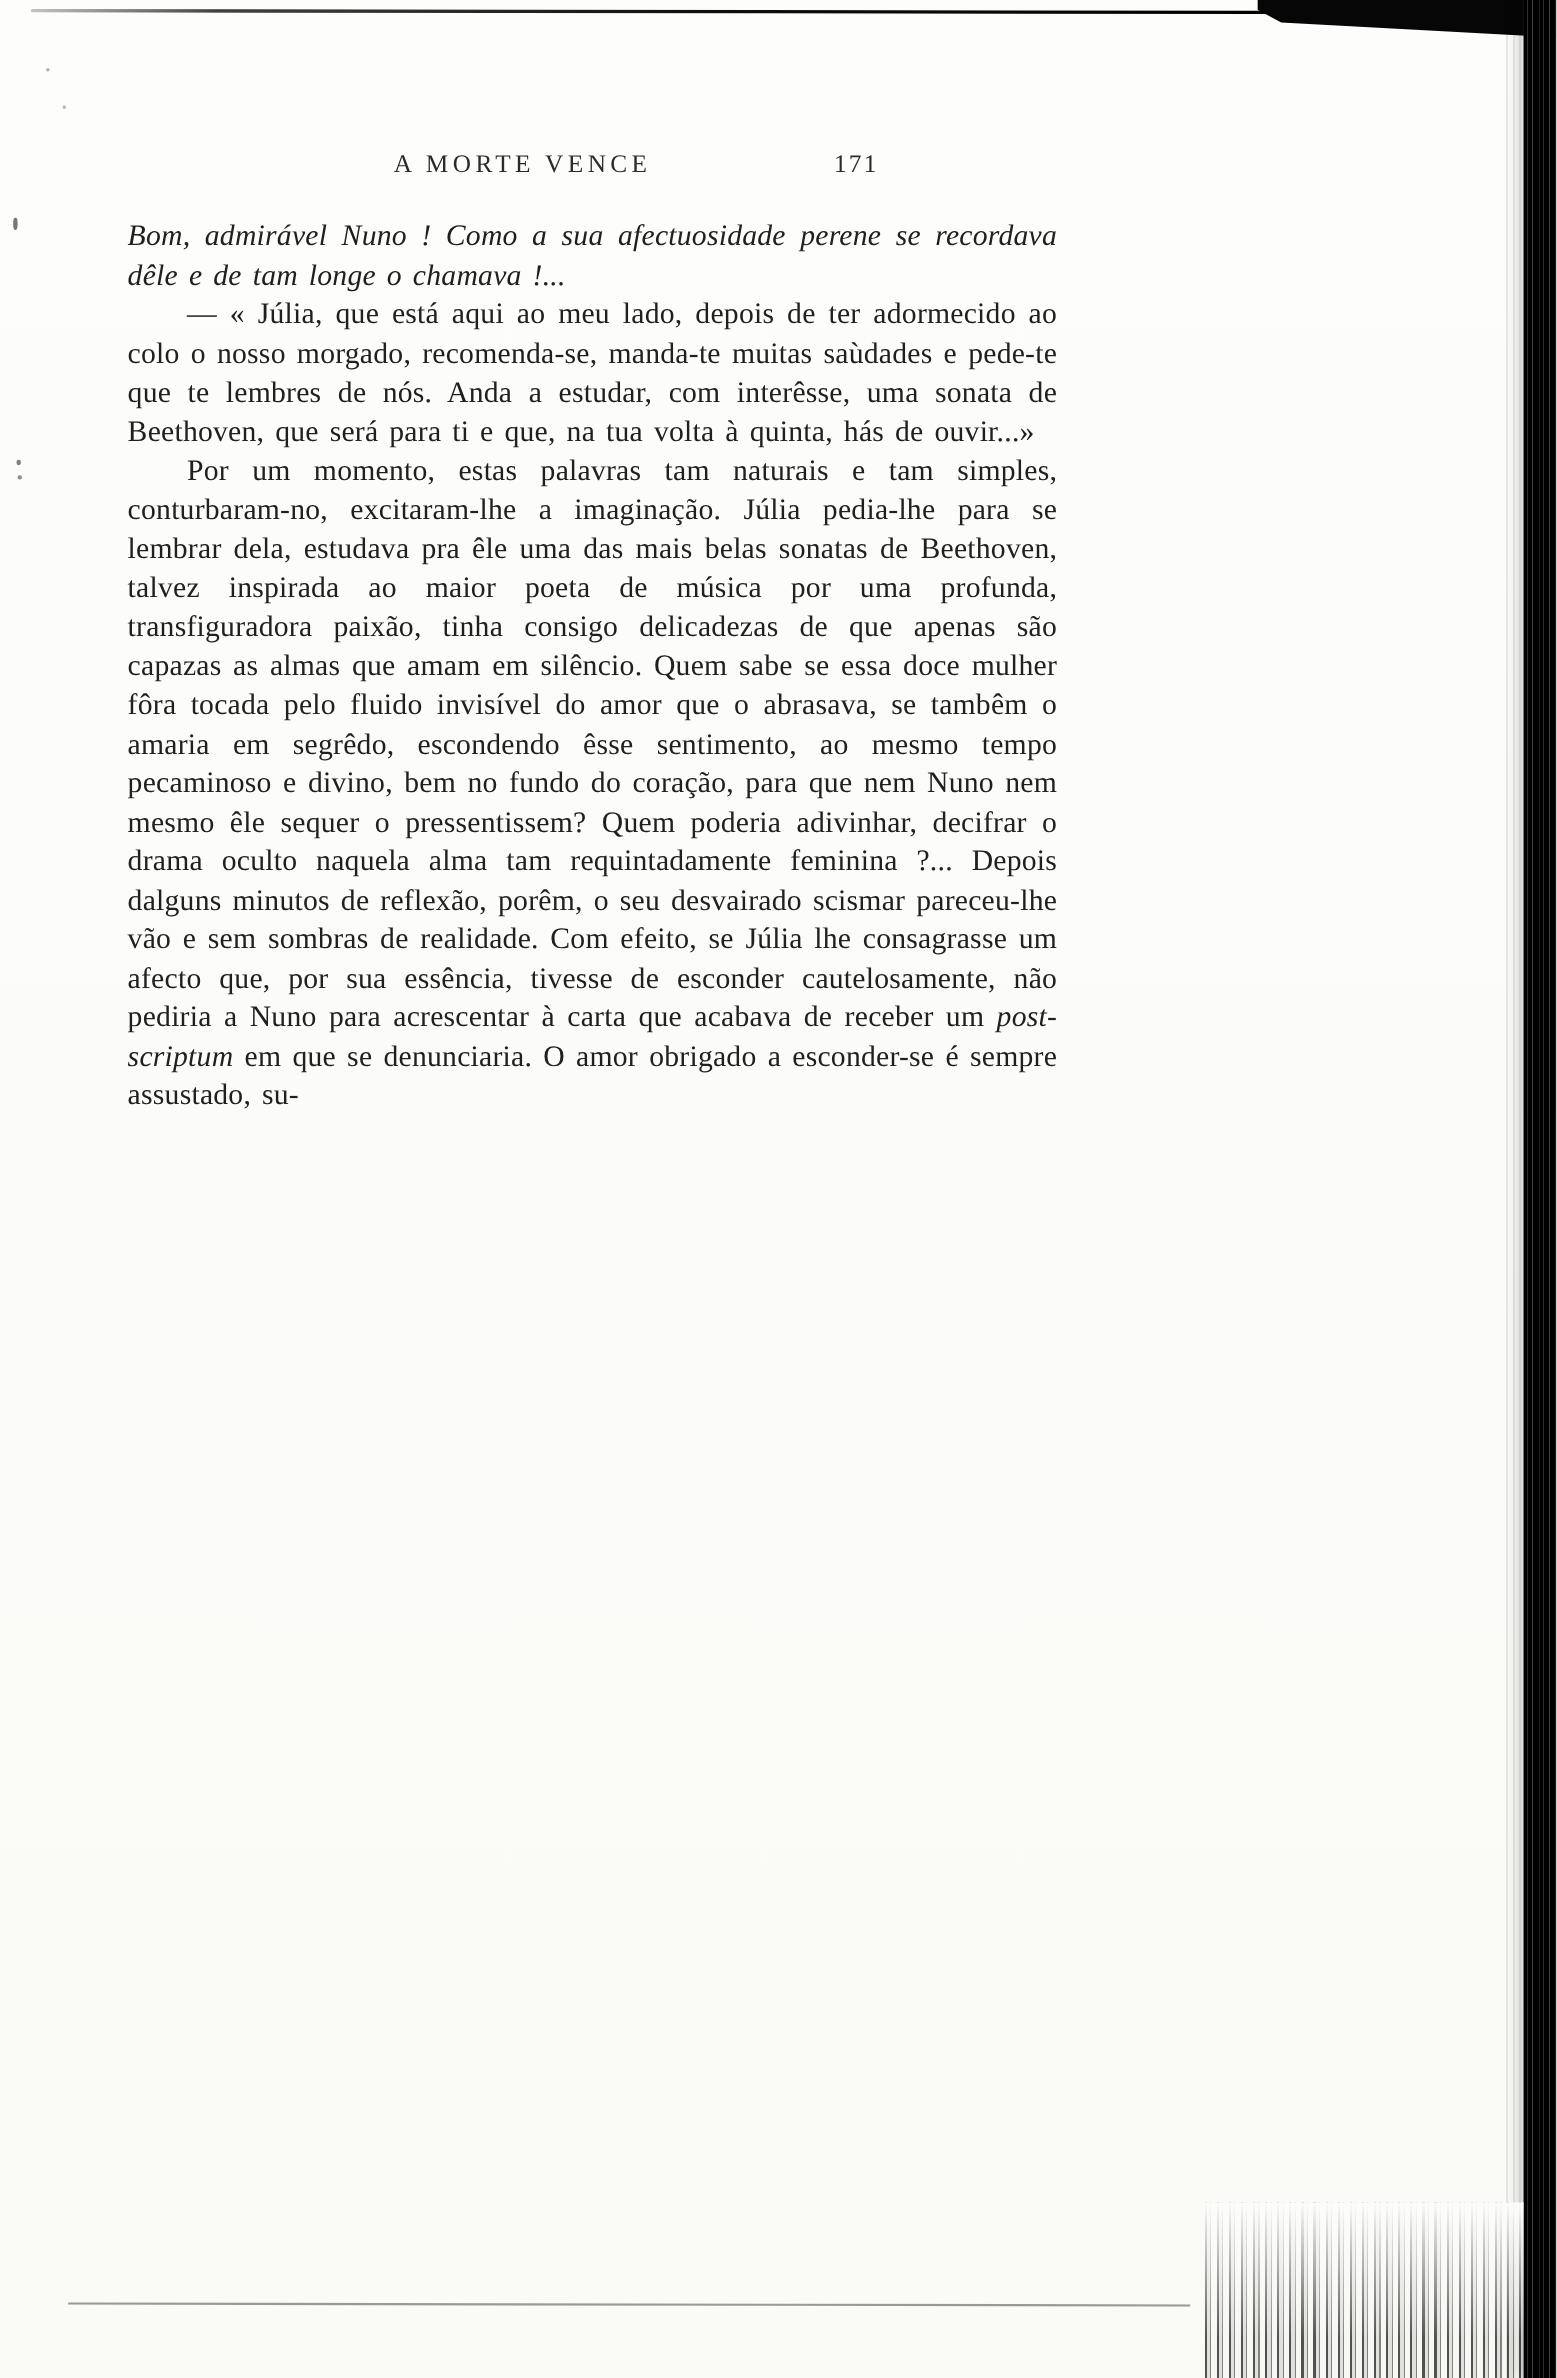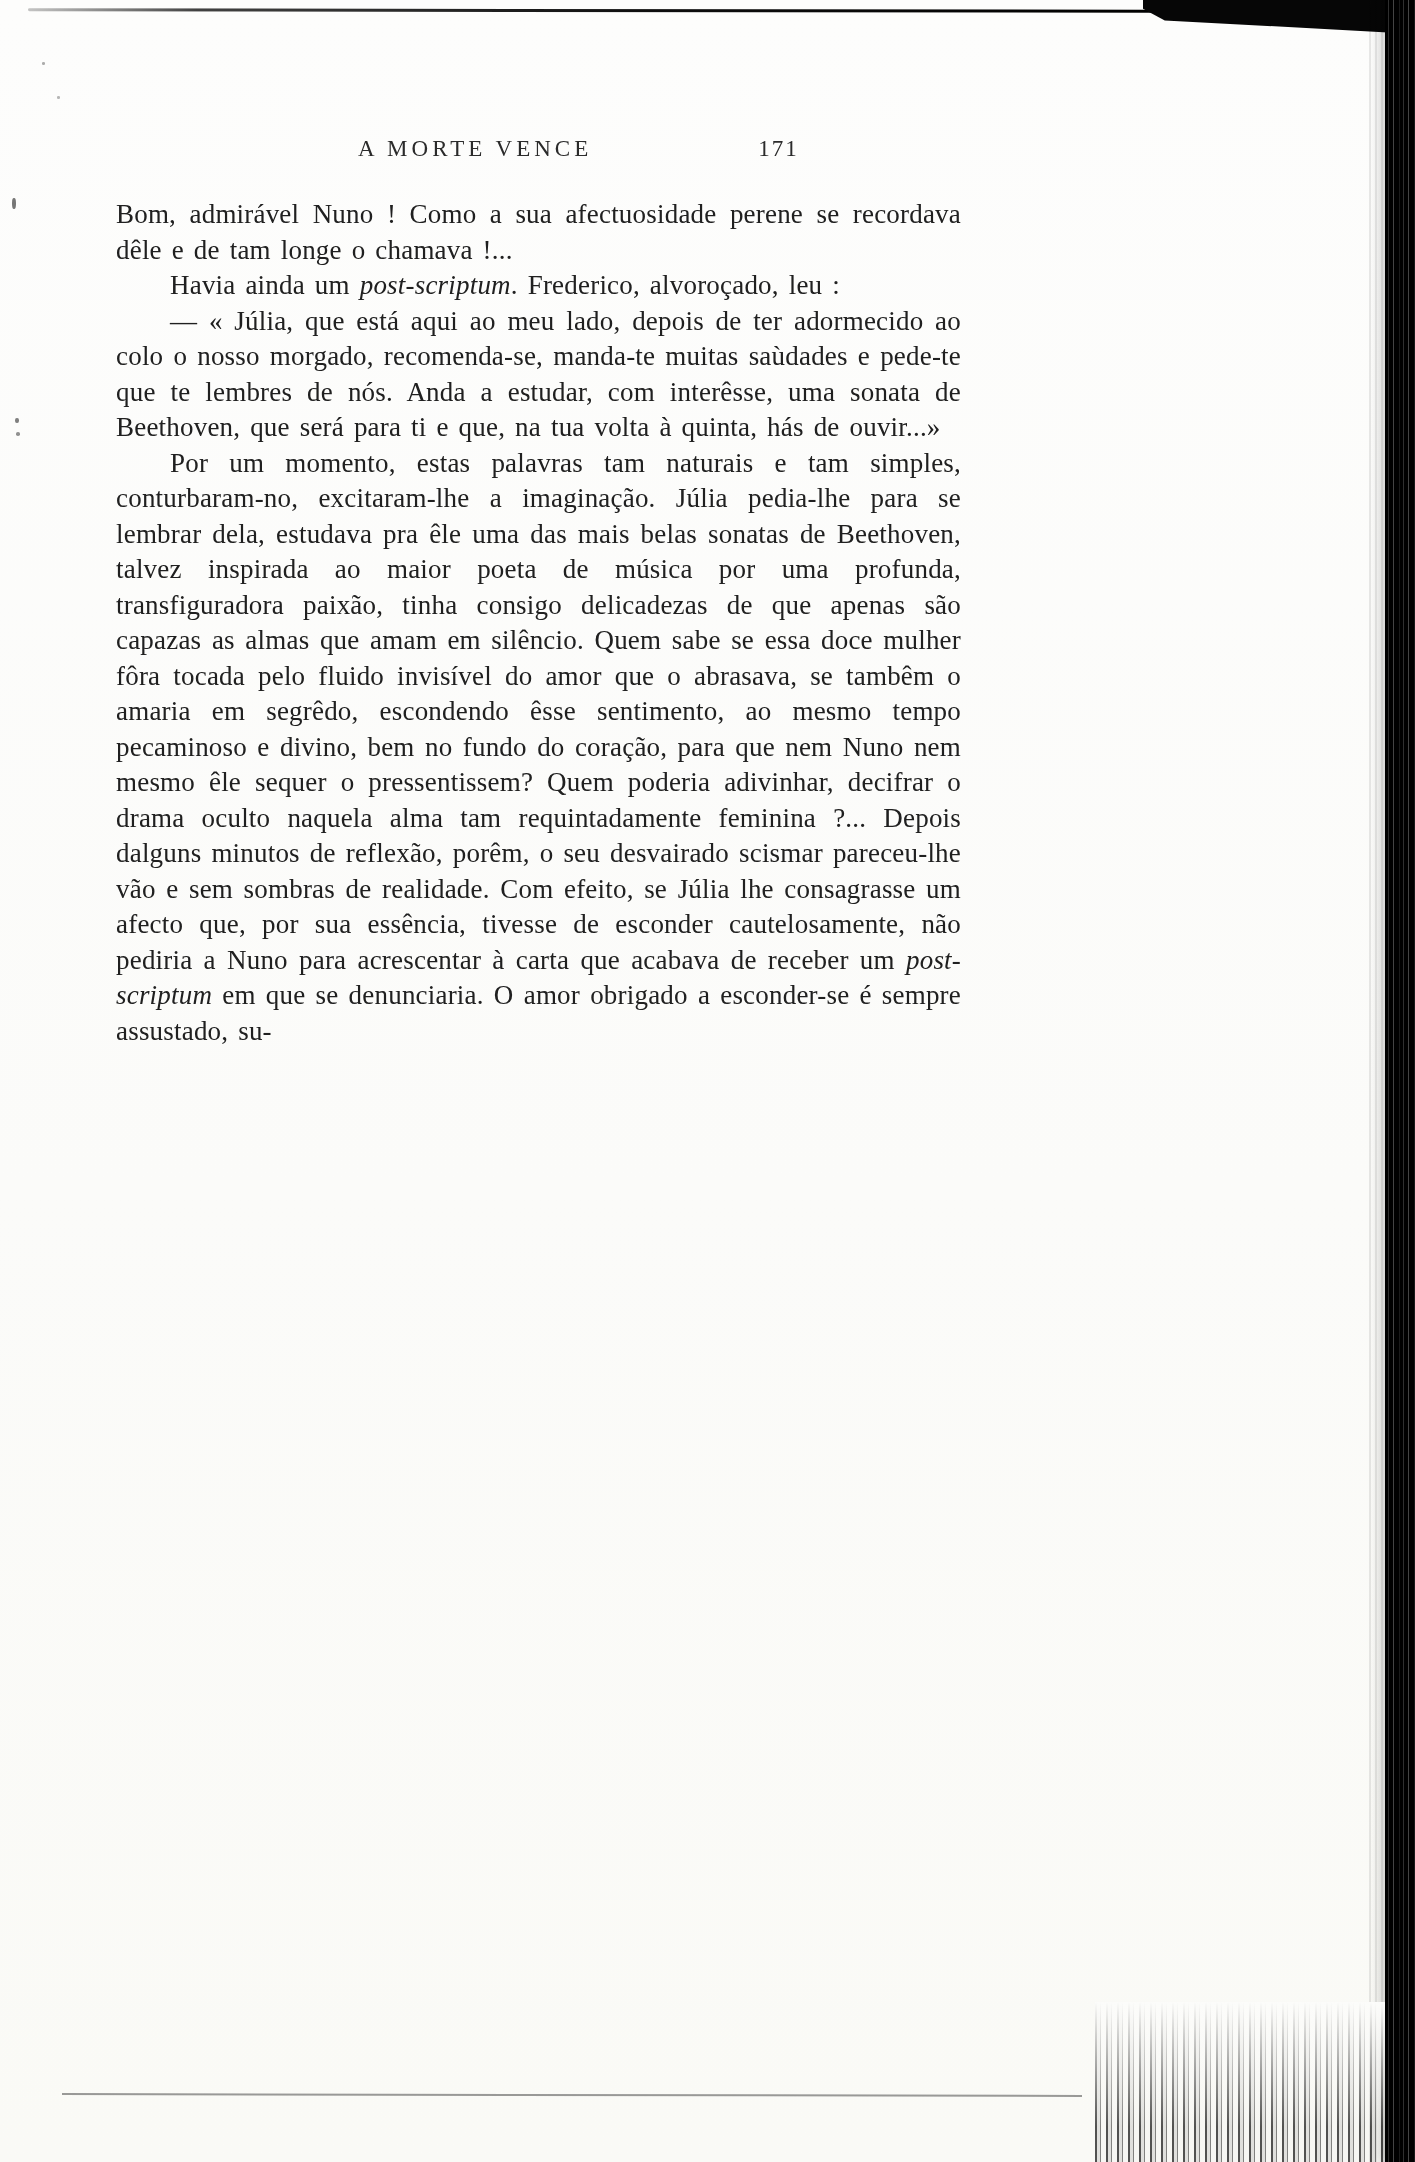--- a/index.html
+++ b/index.html
@@ -101,21 +101,21 @@
   .body-text {
     margin-top: 31px;
     font-size: 27px;
     line-height: 35.5px;
     text-align: justify;
     word-spacing: 3px;
     letter-spacing: 0.2px;
     color: #202020;
   }
   .para { text-indent: 54px; }
-  .para.no-indent { text-indent: 0; }
+  .para.no-indent { text-indent: 0; font-style: italic; }
   .para i { font-style: italic; }
 </style>
 </head>
 <body>
 
 <div class="scan-page">
 
   <div class="artifact top-line"></div>
   <div class="artifact top-right-block"></div>
   <div class="artifact right-band-shadow"></div>
@@ -128,19 +128,18 @@
   <div class="speck speck-4"></div>
   <div class="speck speck-5"></div>
 
   <div class="text-block">
     <div class="running-head">
       <span class="head-title">A MORTE VENCE</span>
       <span class="head-page">171</span>
     </div>
     <div class="body-text">
         <p class="para no-indent"><span>Bom, admirável Nuno ! Como a sua afectuosidade perene se recordava dêle e de tam longe o chamava !...</span></p>
-        <p class="para"><span>Havia ainda um </span><i>post-scriptum</i><span>. Frederico, alvoroçado, leu :</span></p>
         <p class="para"><span>— « Júlia, que está aqui ao meu lado, depois de ter adormecido ao colo o nosso morgado, recomenda-se, manda-te muitas saùdades e pede-te que te lembres de nós. Anda a estudar, com interêsse, uma sonata de Beethoven, que será para ti e que, na tua volta à quinta, hás de ouvir...»</span></p>
         <p class="para"><span>Por um momento, estas palavras tam naturais e tam simples, conturbaram-no, excitaram-lhe a imaginação. Júlia pedia-lhe para se lembrar dela, estudava pra êle uma das mais belas sonatas de Beethoven, talvez inspirada ao maior poeta de música por uma profunda, transfiguradora paixão, tinha consigo delicadezas de que apenas são capazas as almas que amam em silêncio. Quem sabe se essa doce mulher fôra tocada pelo fluido invisível do amor que o abrasava, se tambêm o amaria em segrêdo, escondendo êsse sentimento, ao mesmo tempo pecaminoso e divino, bem no fundo do coração, para que nem Nuno nem mesmo êle sequer o pressentissem? Quem poderia adivinhar, decifrar o drama oculto naquela alma tam requintadamente feminina ?... Depois dalguns minutos de reflexão, porêm, o seu desvairado scismar pareceu-lhe vão e sem sombras de realidade. Com efeito, se Júlia lhe consagrasse um afecto que, por sua essência, tivesse de esconder cautelosamente, não pediria a Nuno para acrescentar à carta que acabava de receber um </span><i>post-scriptum</i><span> em que se denunciaria. O amor obrigado a esconder-se é sempre assustado, su-</span></p>
       </div>
   </div>
 
 </div>
 
 </body></html>

